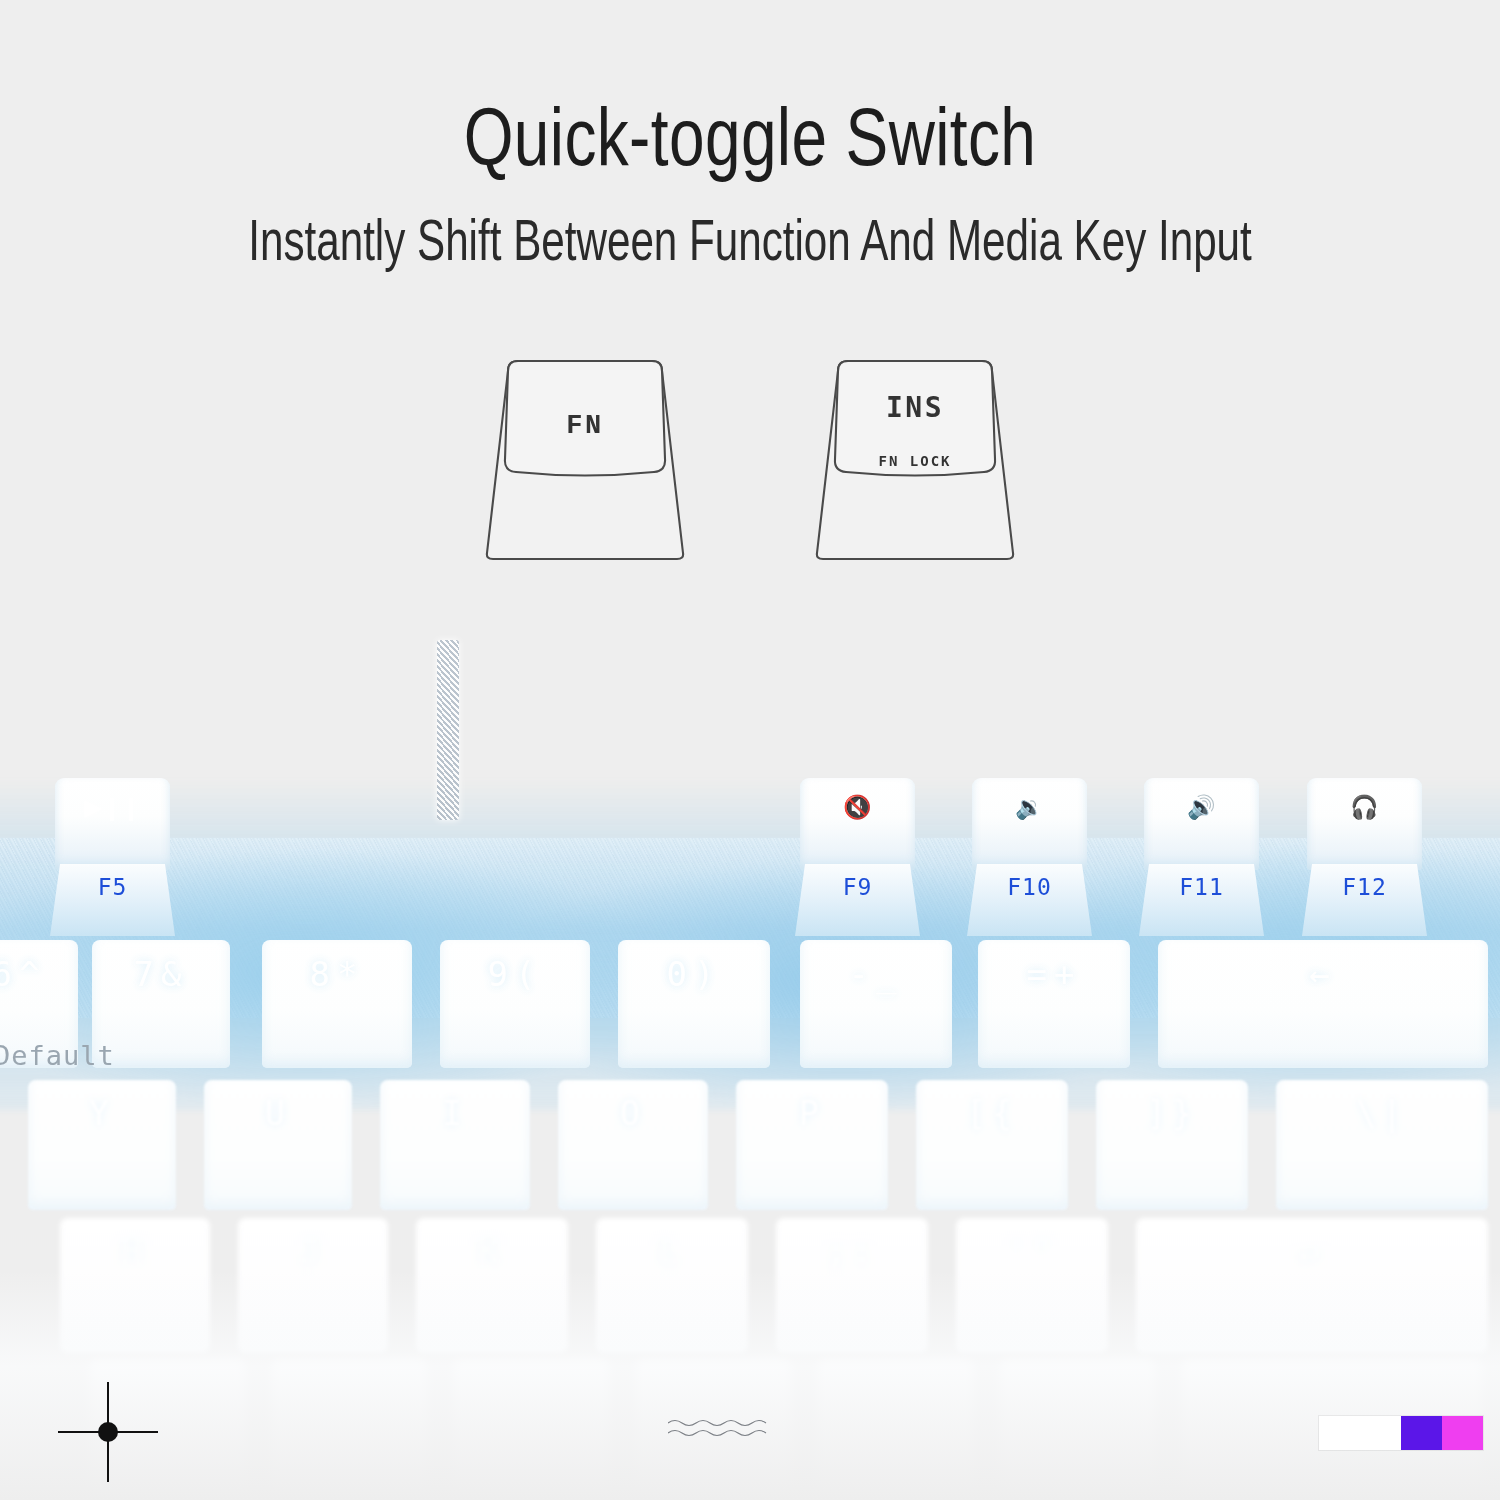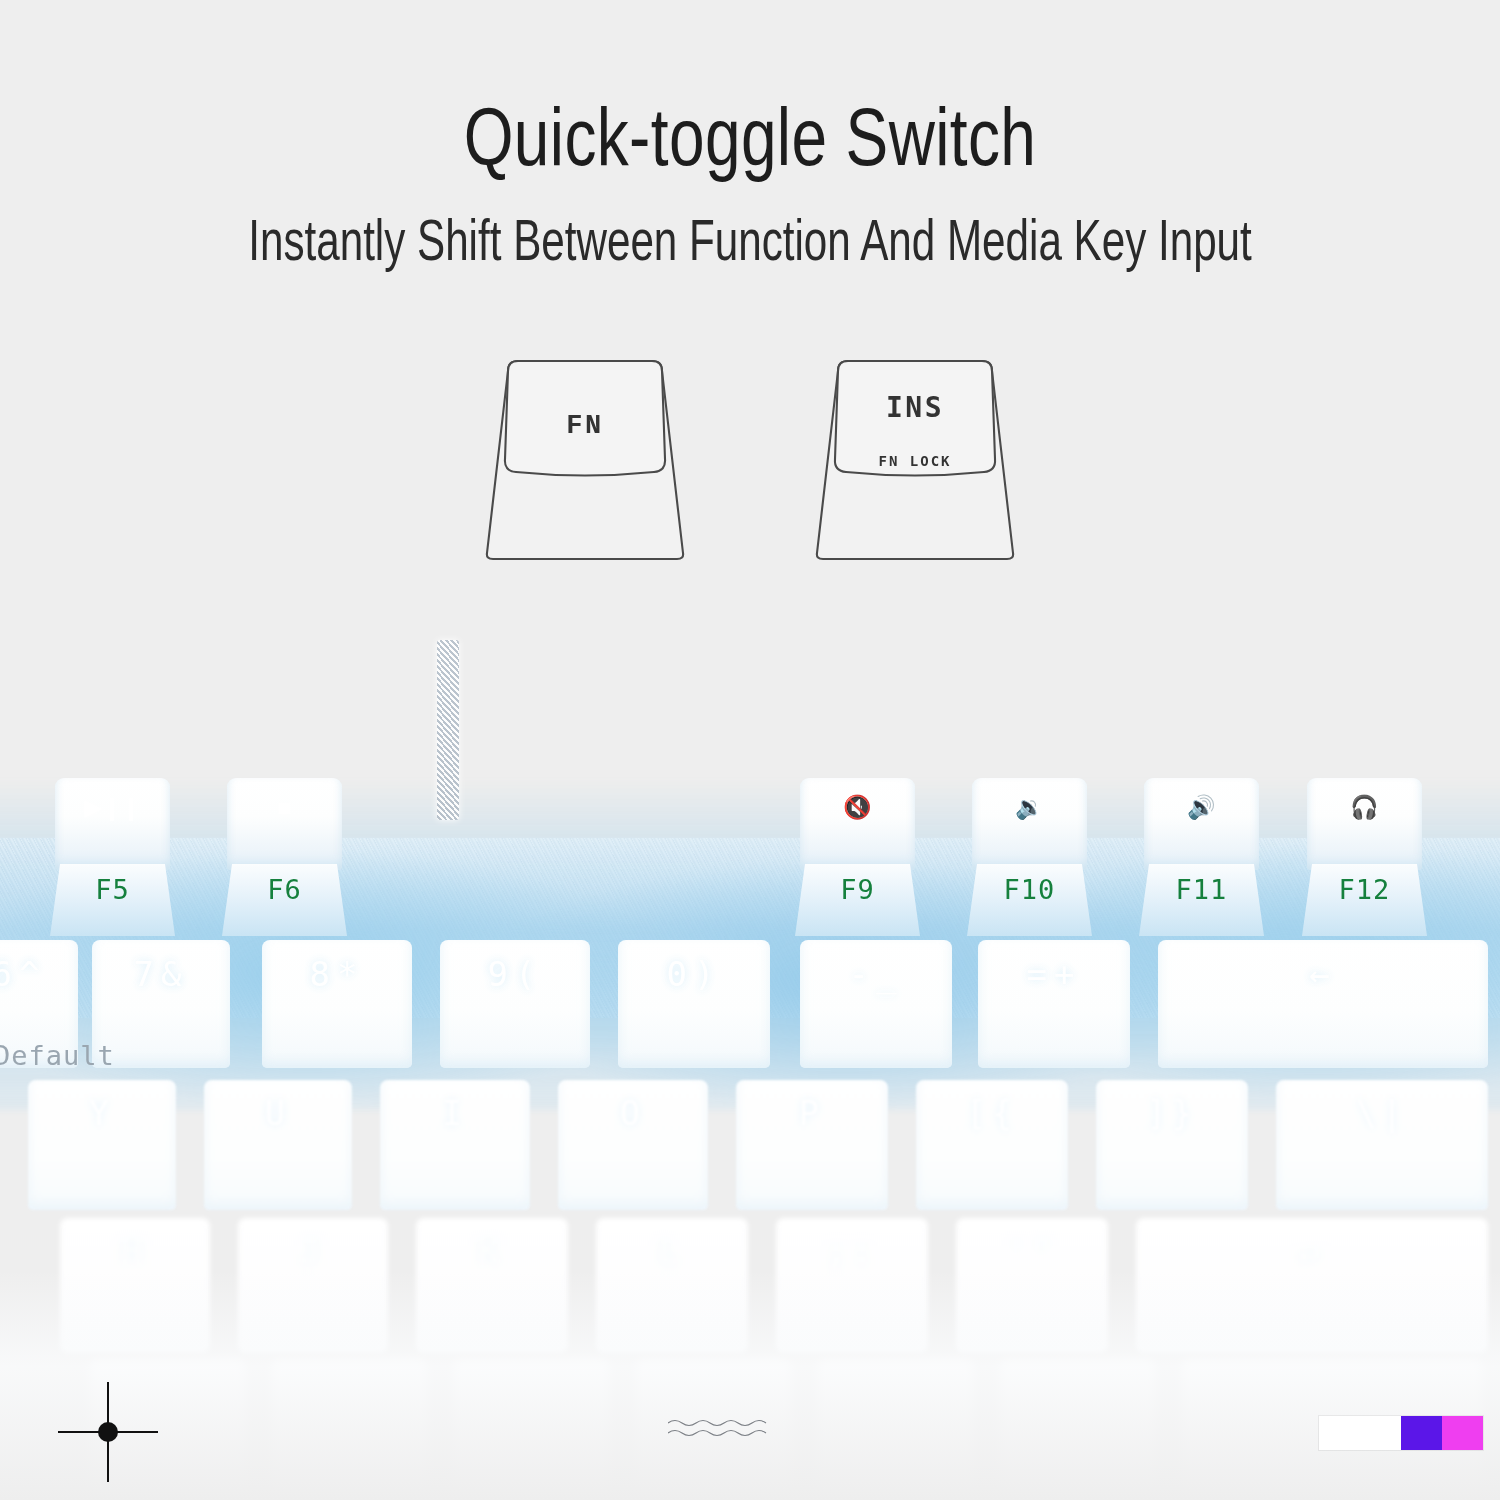--- a/index.html
+++ b/index.html
@@ -109,21 +109,21 @@
     clip-path:polygon(8% 0%,92% 0%,100% 100%,0% 100%);
   }
   .fkey .media{
     position:absolute;left:0;top:18px;width:125px;text-align:center;
     color:#ffffff;font-size:23px;line-height:1;
     text-shadow:0 0 7px rgba(255,255,255,.95);
     pointer-events:none;
   }
   .fkey .flabel{
     position:absolute;left:0;top:96px;width:125px;text-align:center;
-    color:#15803d;font-size:27px;letter-spacing:1px;
+    color:#1d4ed8;font-size:23px;letter-spacing:1px;
     font-family:"DejaVu Sans Mono","Liberation Mono",monospace;
   }
 
   
   .nkey{
     position:absolute;top:340px;height:128px;
     filter:blur(.7px);
   }
   .nkey .nface{
     position:absolute;left:0;top:0;width:100%;height:128px;
@@ -238,26 +238,20 @@
   <div id="plate-left"></div>
   <div id="glow"></div>
   <div id="cable"></div>
 
   <div class="fkey" style="left:50px">
     <div class="face"></div>
       <div class="skirt"></div>
     <div class="media">▶❙❙</div>
     <div class="flabel">F5</div>
   </div>
-  <div class="fkey" style="left:222px">
-    <div class="face"></div>
-      <div class="skirt"></div>
-    <div class="media">■</div>
-    <div class="flabel">F6</div>
-  </div>
   <div class="fkey" style="left:795px">
     <div class="face"></div>
       <div class="skirt"></div>
     <div class="media">🔇</div>
     <div class="flabel">F9</div>
   </div>
   <div class="fkey" style="left:967px">
     <div class="face"></div>
       <div class="skirt"></div>
     <div class="media">🔉</div>

